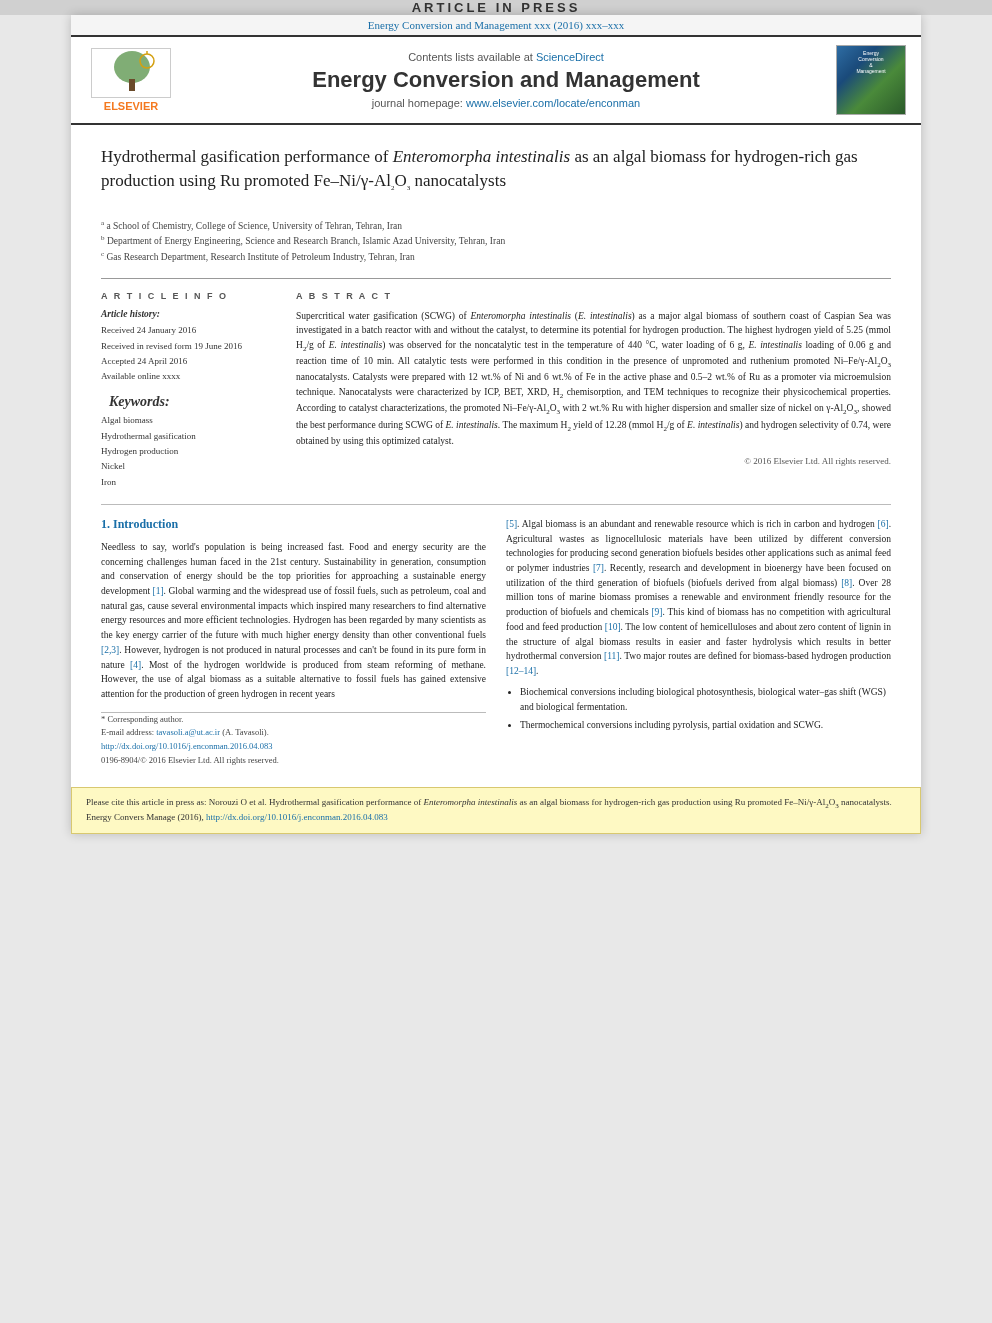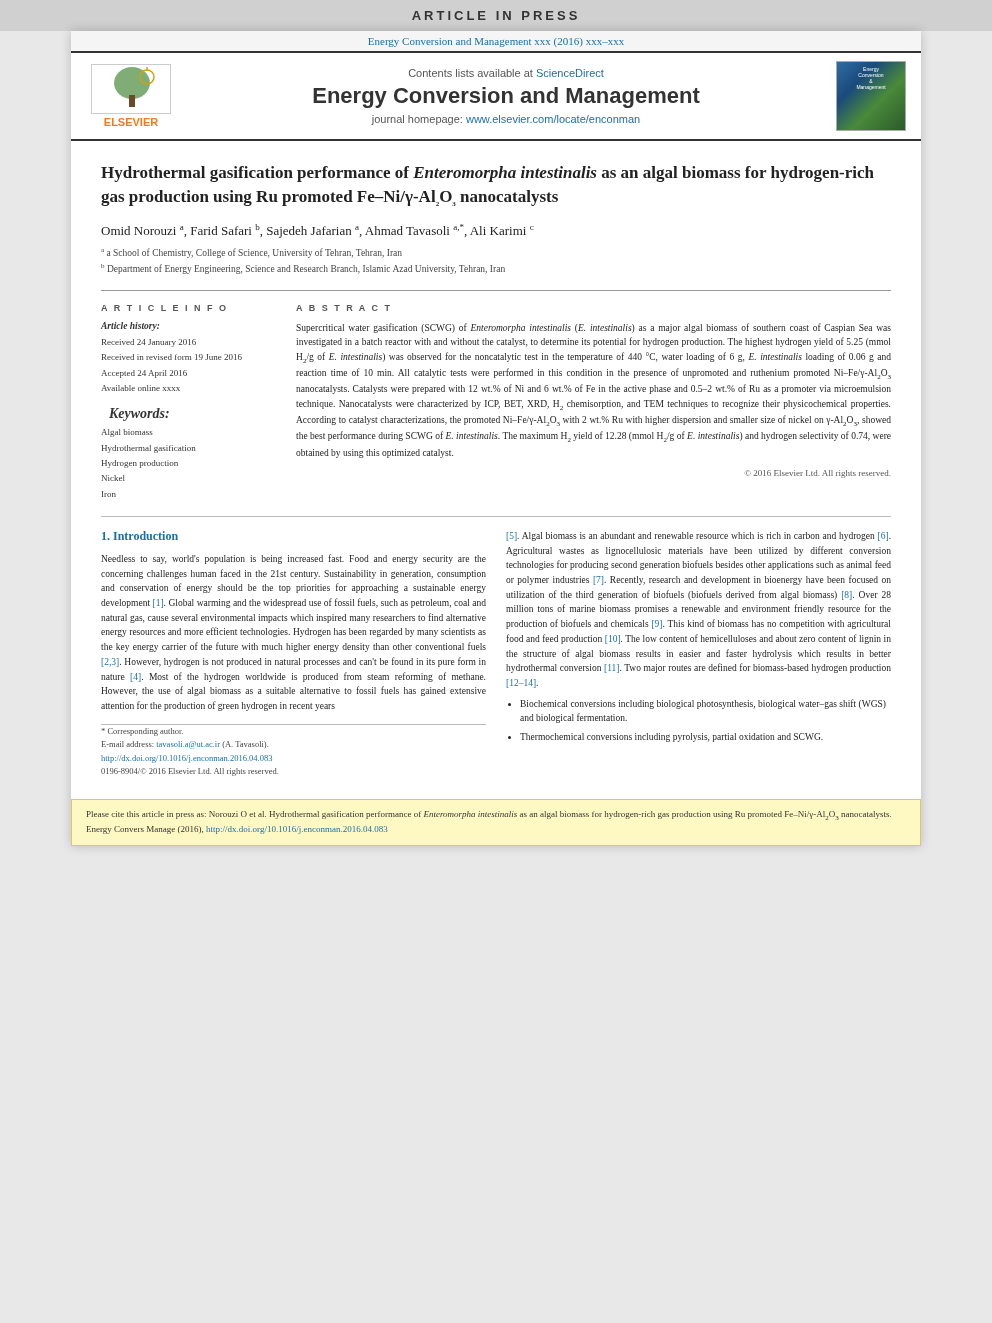--- a/index.html
+++ b/index.html
@@ -11,21 +11,21 @@
       display: flex;
       flex-direction: column;
       align-items: center;
     }
 
     
     .article-in-press-banner {
       width: 100%;
       background: #d0d0d0;
       text-align: center;
-      padding: 8px 0;
+      padding: 0 0;
       letter-spacing: 3px;
       font-size: 13px;
       color: #333;
       font-family: Arial, sans-serif;
       font-weight: bold;
     }
 
     
     .journal-ref-line {
       width: 100%;
@@ -152,23 +152,23 @@
     }
 
     
     .article-body {
       padding: 20px 30px;
     }
 
     
     .article-title {
       font-size: 17px;
-      font-weight: bold;
+      font-weight: normal;
       color: #222;
-      margin-bottom: 12px;
+      margin-bottom: 24px;
       line-height: 1.4;
     }
 
     .article-title em {
       font-style: italic;
     }
 
     
     .authors {
       font-size: 13px;
@@ -414,27 +414,25 @@
       </div>
     </div>
   </div>
 
   <div class="article-body">
 
     <div class="article-title">
       <span>Hydrothermal gasification performance of </span><em>Enteromorpha intestinalis</em><span> as an algal biomass for hydrogen-rich gas production using Ru promoted Fe–Ni/γ-Al<sub>2</sub>O<sub>3</sub> nanocatalysts</span>
     </div>
 
-    <div class="authors">
-      Omid Norouzi <sup class="author-sup">a</sup>, Farid Safari <sup class="author-sup">b</sup>, Sajedeh Jafarian <sup class="author-sup">a</sup>, Ahmad Tavasoli <sup class="author-sup">a,*</sup>, Ali Karimi <sup class="author-sup">c</sup>
-    </div>
 
     <div class="affiliations">
       <div><sup class="affil-sup">a</sup> <span style="display:inline;">a School of Chemistry, College of Science, University of Tehran, Tehran, Iran</span></div>
       <div><sup class="affil-sup">b</sup> Department of Energy Engineering, Science and Research Branch, Islamic Azad University, Tehran, Iran</div>
+      <div><sup class="affil-sup">c</sup> Gas Research Department, Research Institute of Petroleum Industry, Tehran, Iran</div>
     </div>
 
     <div class="two-col">
 
       <div class="col-left">
         <div class="section-header">A R T I C L E   I N F O</div>
 
         <div class="article-info-label">Article history:</div>
         <div class="article-info-item">Received 24 January 2016</div>
         <div class="article-info-item">Received in revised form 19 June 2016</div>

